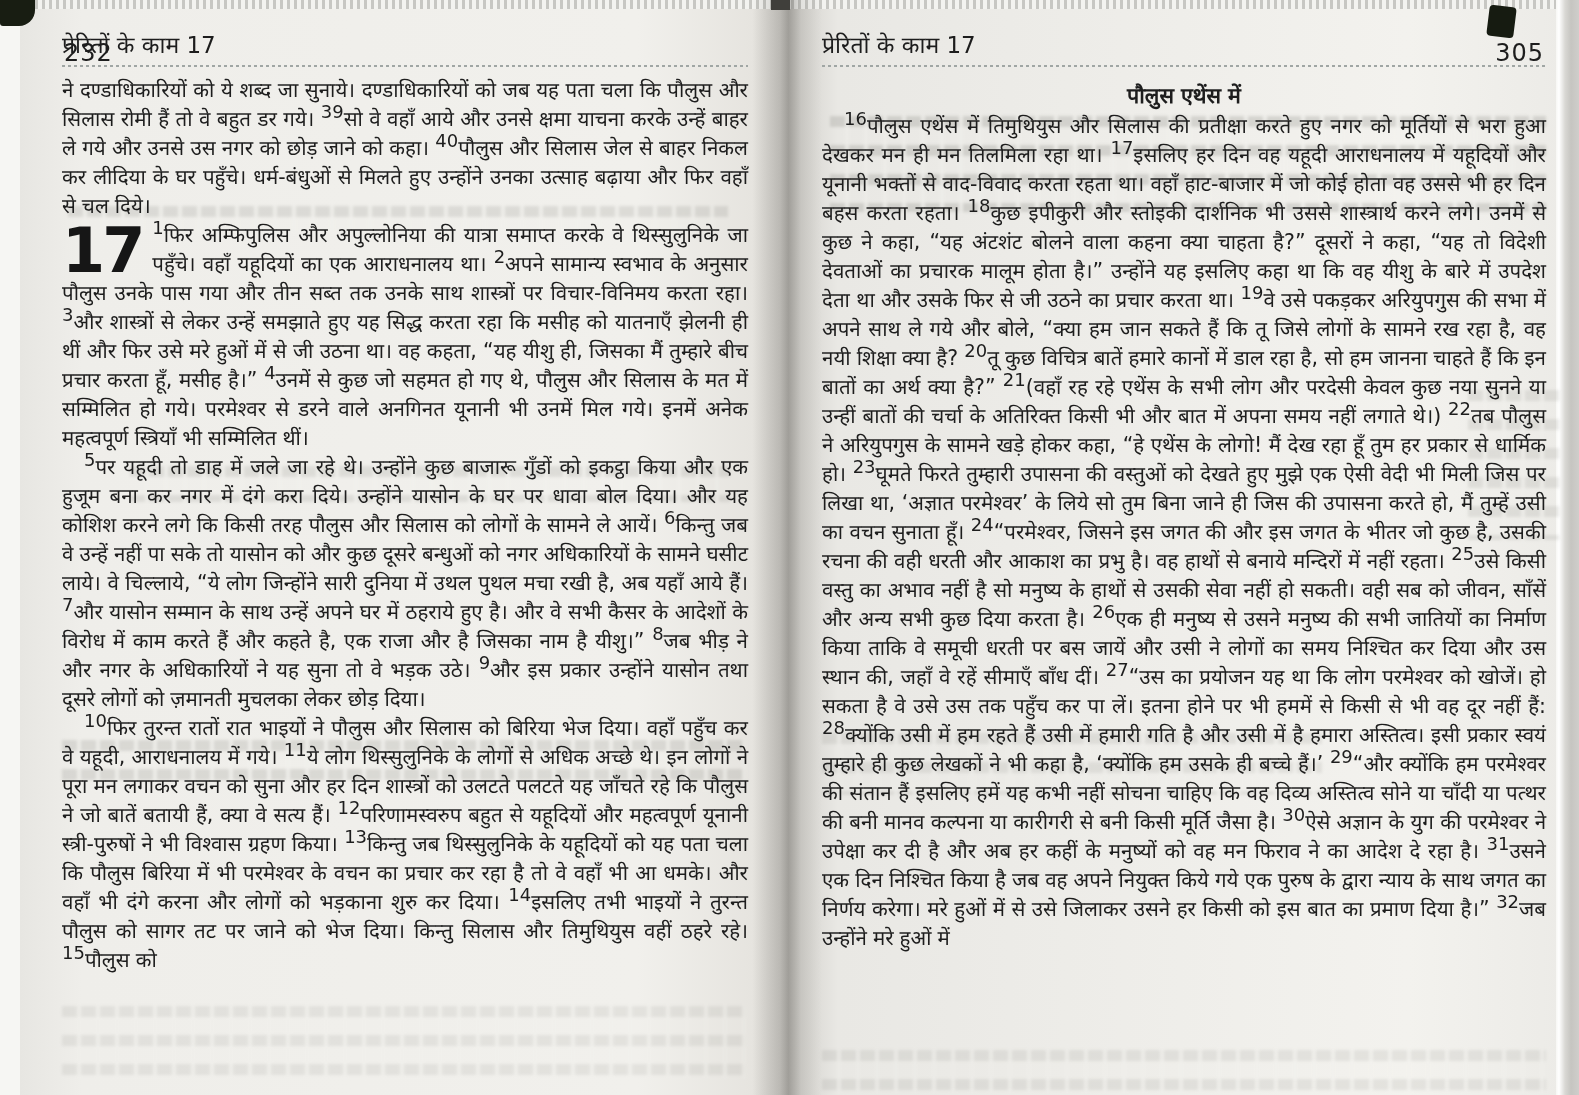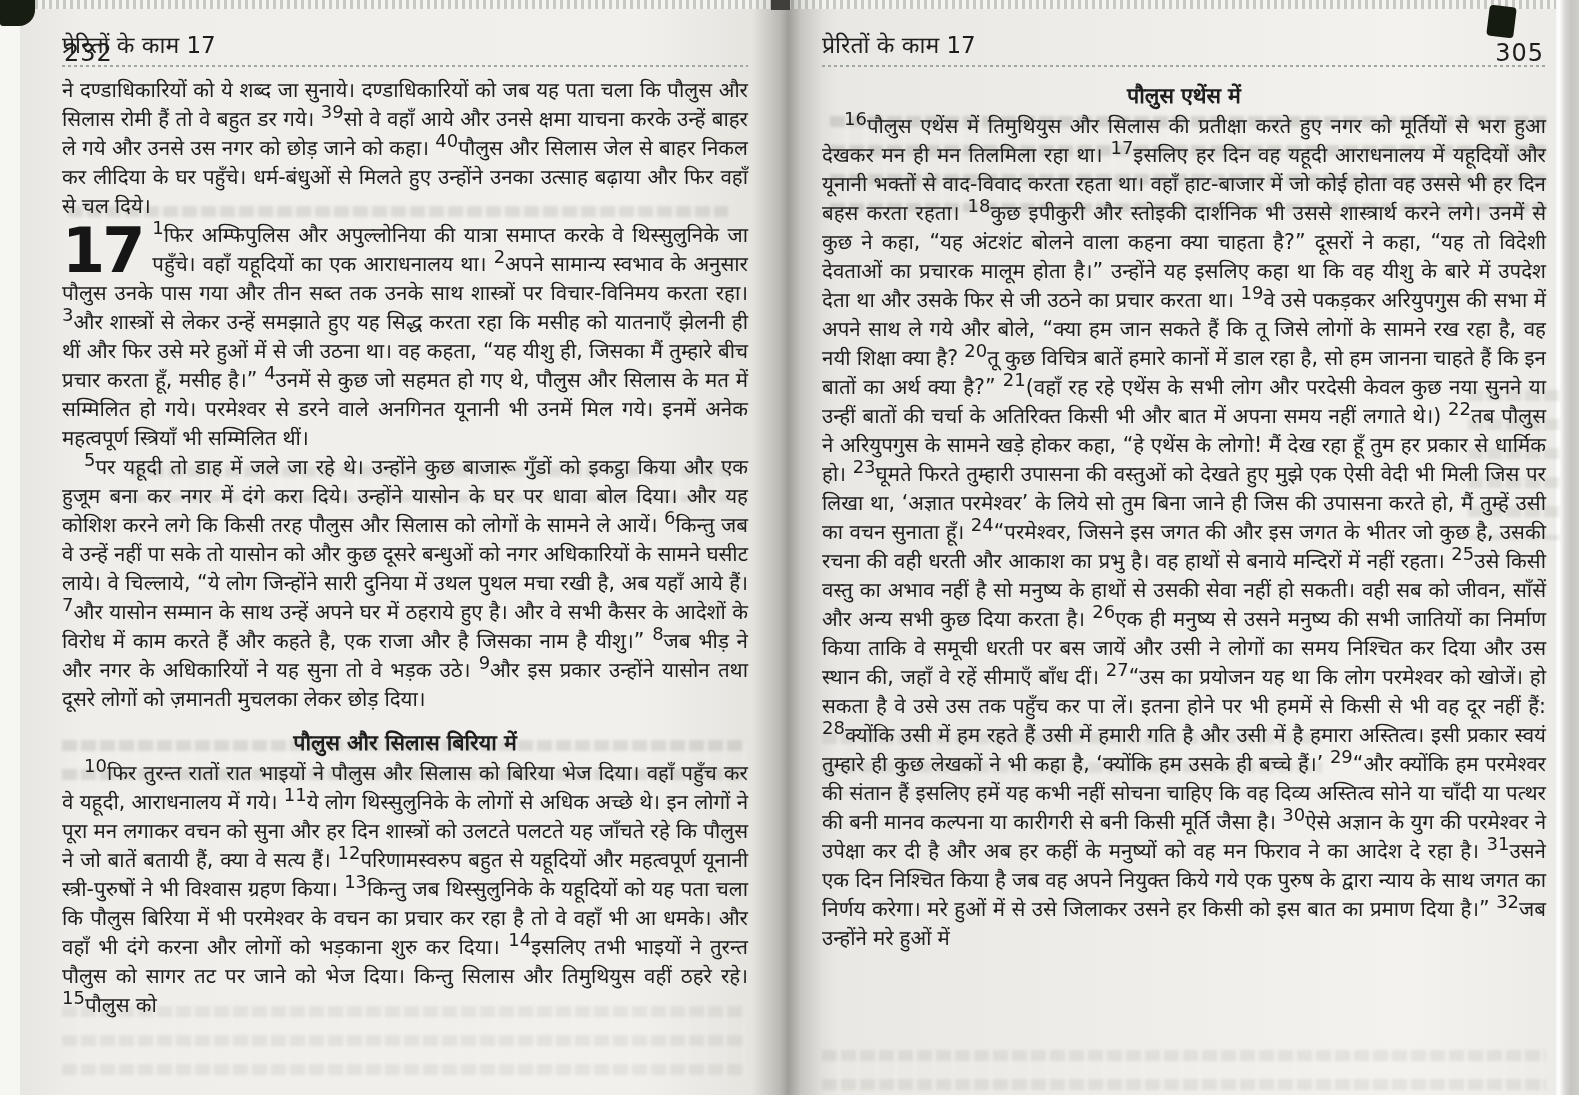--- a/index.html
+++ b/index.html
@@ -96,21 +96,20 @@
   <div class="page-col left">
     <div class="page-head num-left">
       <span class="pgnum">232</span>
       <span class="rhead">प्रेरितों के काम 17</span>
     </div>
     <div class="head-rule"></div>
     <div class="body" id="left-blocks">
         <p class="para">ने दण्डाधिकारियों को ये शब्द जा सुनाये। दण्डाधिकारियों को जब यह पता चला कि पौलुस और सिलास रोमी हैं तो वे बहुत डर गये। <sup class="verse">39</sup>सो वे वहाँ आये और उनसे क्षमा याचना करके उन्हें बाहर ले गये और उनसे उस नगर को छोड़ जाने को कहा। <sup class="verse">40</sup>पौलुस और सिलास जेल से बाहर निकल कर लीदिया के घर पहुँचे। धर्म-बंधुओं से मिलते हुए उन्होंने उनका उत्साह बढ़ाया और फिर वहाँ से चल दिये।</p>
         <p class="para"><span class="dropcap">17</span><sup class="verse">1</sup>फिर अम्फिपुलिस और अपुल्लोनिया की यात्रा समाप्त करके वे थिस्सुलुनिके जा पहुँचे। वहाँ यहूदियों का एक आराधनालय था। <sup class="verse">2</sup>अपने सामान्य स्वभाव के अनुसार पौलुस उनके पास गया और तीन सब्त तक उनके साथ शास्त्रों पर विचार-विनिमय करता रहा। <sup class="verse">3</sup>और शास्त्रों से लेकर उन्हें समझाते हुए यह सिद्ध करता रहा कि मसीह को यातनाएँ झेलनी ही थीं और फिर उसे मरे हुओं में से जी उठना था। वह कहता, “यह यीशु ही, जिसका मैं तुम्हारे बीच प्रचार करता हूँ, मसीह है।” <sup class="verse">4</sup>उनमें से कुछ जो सहमत हो गए थे, पौलुस और सिलास के मत में सम्मिलित हो गये। परमेश्वर से डरने वाले अनगिनत यूनानी भी उनमें मिल गये। इनमें अनेक महत्वपूर्ण स्त्रियाँ भी सम्मिलित थीं।</p>
         <p class="para indent"><sup class="verse">5</sup>पर यहूदी तो डाह में जले जा रहे थे। उन्होंने कुछ बाजारू गुँडों को इकट्ठा किया और एक हुजूम बना कर नगर में दंगे करा दिये। उन्होंने यासोन के घर पर धावा बोल दिया। और यह कोशिश करने लगे कि किसी तरह पौलुस और सिलास को लोगों के सामने ले आयें। <sup class="verse">6</sup>किन्तु जब वे उन्हें नहीं पा सके तो यासोन को और कुछ दूसरे बन्धुओं को नगर अधिकारियों के सामने घसीट लाये। वे चिल्लाये, “ये लोग जिन्होंने सारी दुनिया में उथल पुथल मचा रखी है, अब यहाँ आये हैं। <sup class="verse">7</sup>और यासोन सम्मान के साथ उन्हें अपने घर में ठहराये हुए है। और वे सभी कैसर के आदेशों के विरोध में काम करते हैं और कहते है, एक राजा और है जिसका नाम है यीशु।” <sup class="verse">8</sup>जब भीड़ ने और नगर के अधिकारियों ने यह सुना तो वे भड़क उठे। <sup class="verse">9</sup>और इस प्रकार उन्होंने यासोन तथा दूसरे लोगों को ज़मानती मुचलका लेकर छोड़ दिया।</p>
-        <h3 class="sect">पौलुस और सिलास बिरिया में</h3>
         <p class="para indent"><sup class="verse">10</sup>फिर तुरन्त रातों रात भाइयों ने पौलुस और सिलास को बिरिया भेज दिया। वहाँ पहुँच कर वे यहूदी, आराधनालय में गये। <sup class="verse">11</sup>ये लोग थिस्सुलुनिके के लोगों से अधिक अच्छे थे। इन लोगों ने पूरा मन लगाकर वचन को सुना और हर दिन शास्त्रों को उलटते पलटते यह जाँचते रहे कि पौलुस ने जो बातें बतायी हैं, क्या वे सत्य हैं। <sup class="verse">12</sup>परिणामस्वरुप बहुत से यहूदियों और महत्वपूर्ण यूनानी स्त्री-पुरुषों ने भी विश्वास ग्रहण किया। <sup class="verse">13</sup>किन्तु जब थिस्सुलुनिके के यहूदियों को यह पता चला कि पौलुस बिरिया में भी परमेश्वर के वचन का प्रचार कर रहा है तो वे वहाँ भी आ धमके। और वहाँ भी दंगे करना और लोगों को भड़काना शुरु कर दिया। <sup class="verse">14</sup>इसलिए तभी भाइयों ने तुरन्त पौलुस को सागर तट पर जाने को भेज दिया। किन्तु सिलास और तिमुथियुस वहीं ठहरे रहे। <sup class="verse">15</sup>पौलुस को</p>
       </div>
   </div>
 
   <div class="page-col right">
     <div class="page-head num-right">
       <span class="rhead">प्रेरितों के काम 17</span>
       <span class="pgnum">305</span>
     </div>
     <div class="head-rule"></div>

